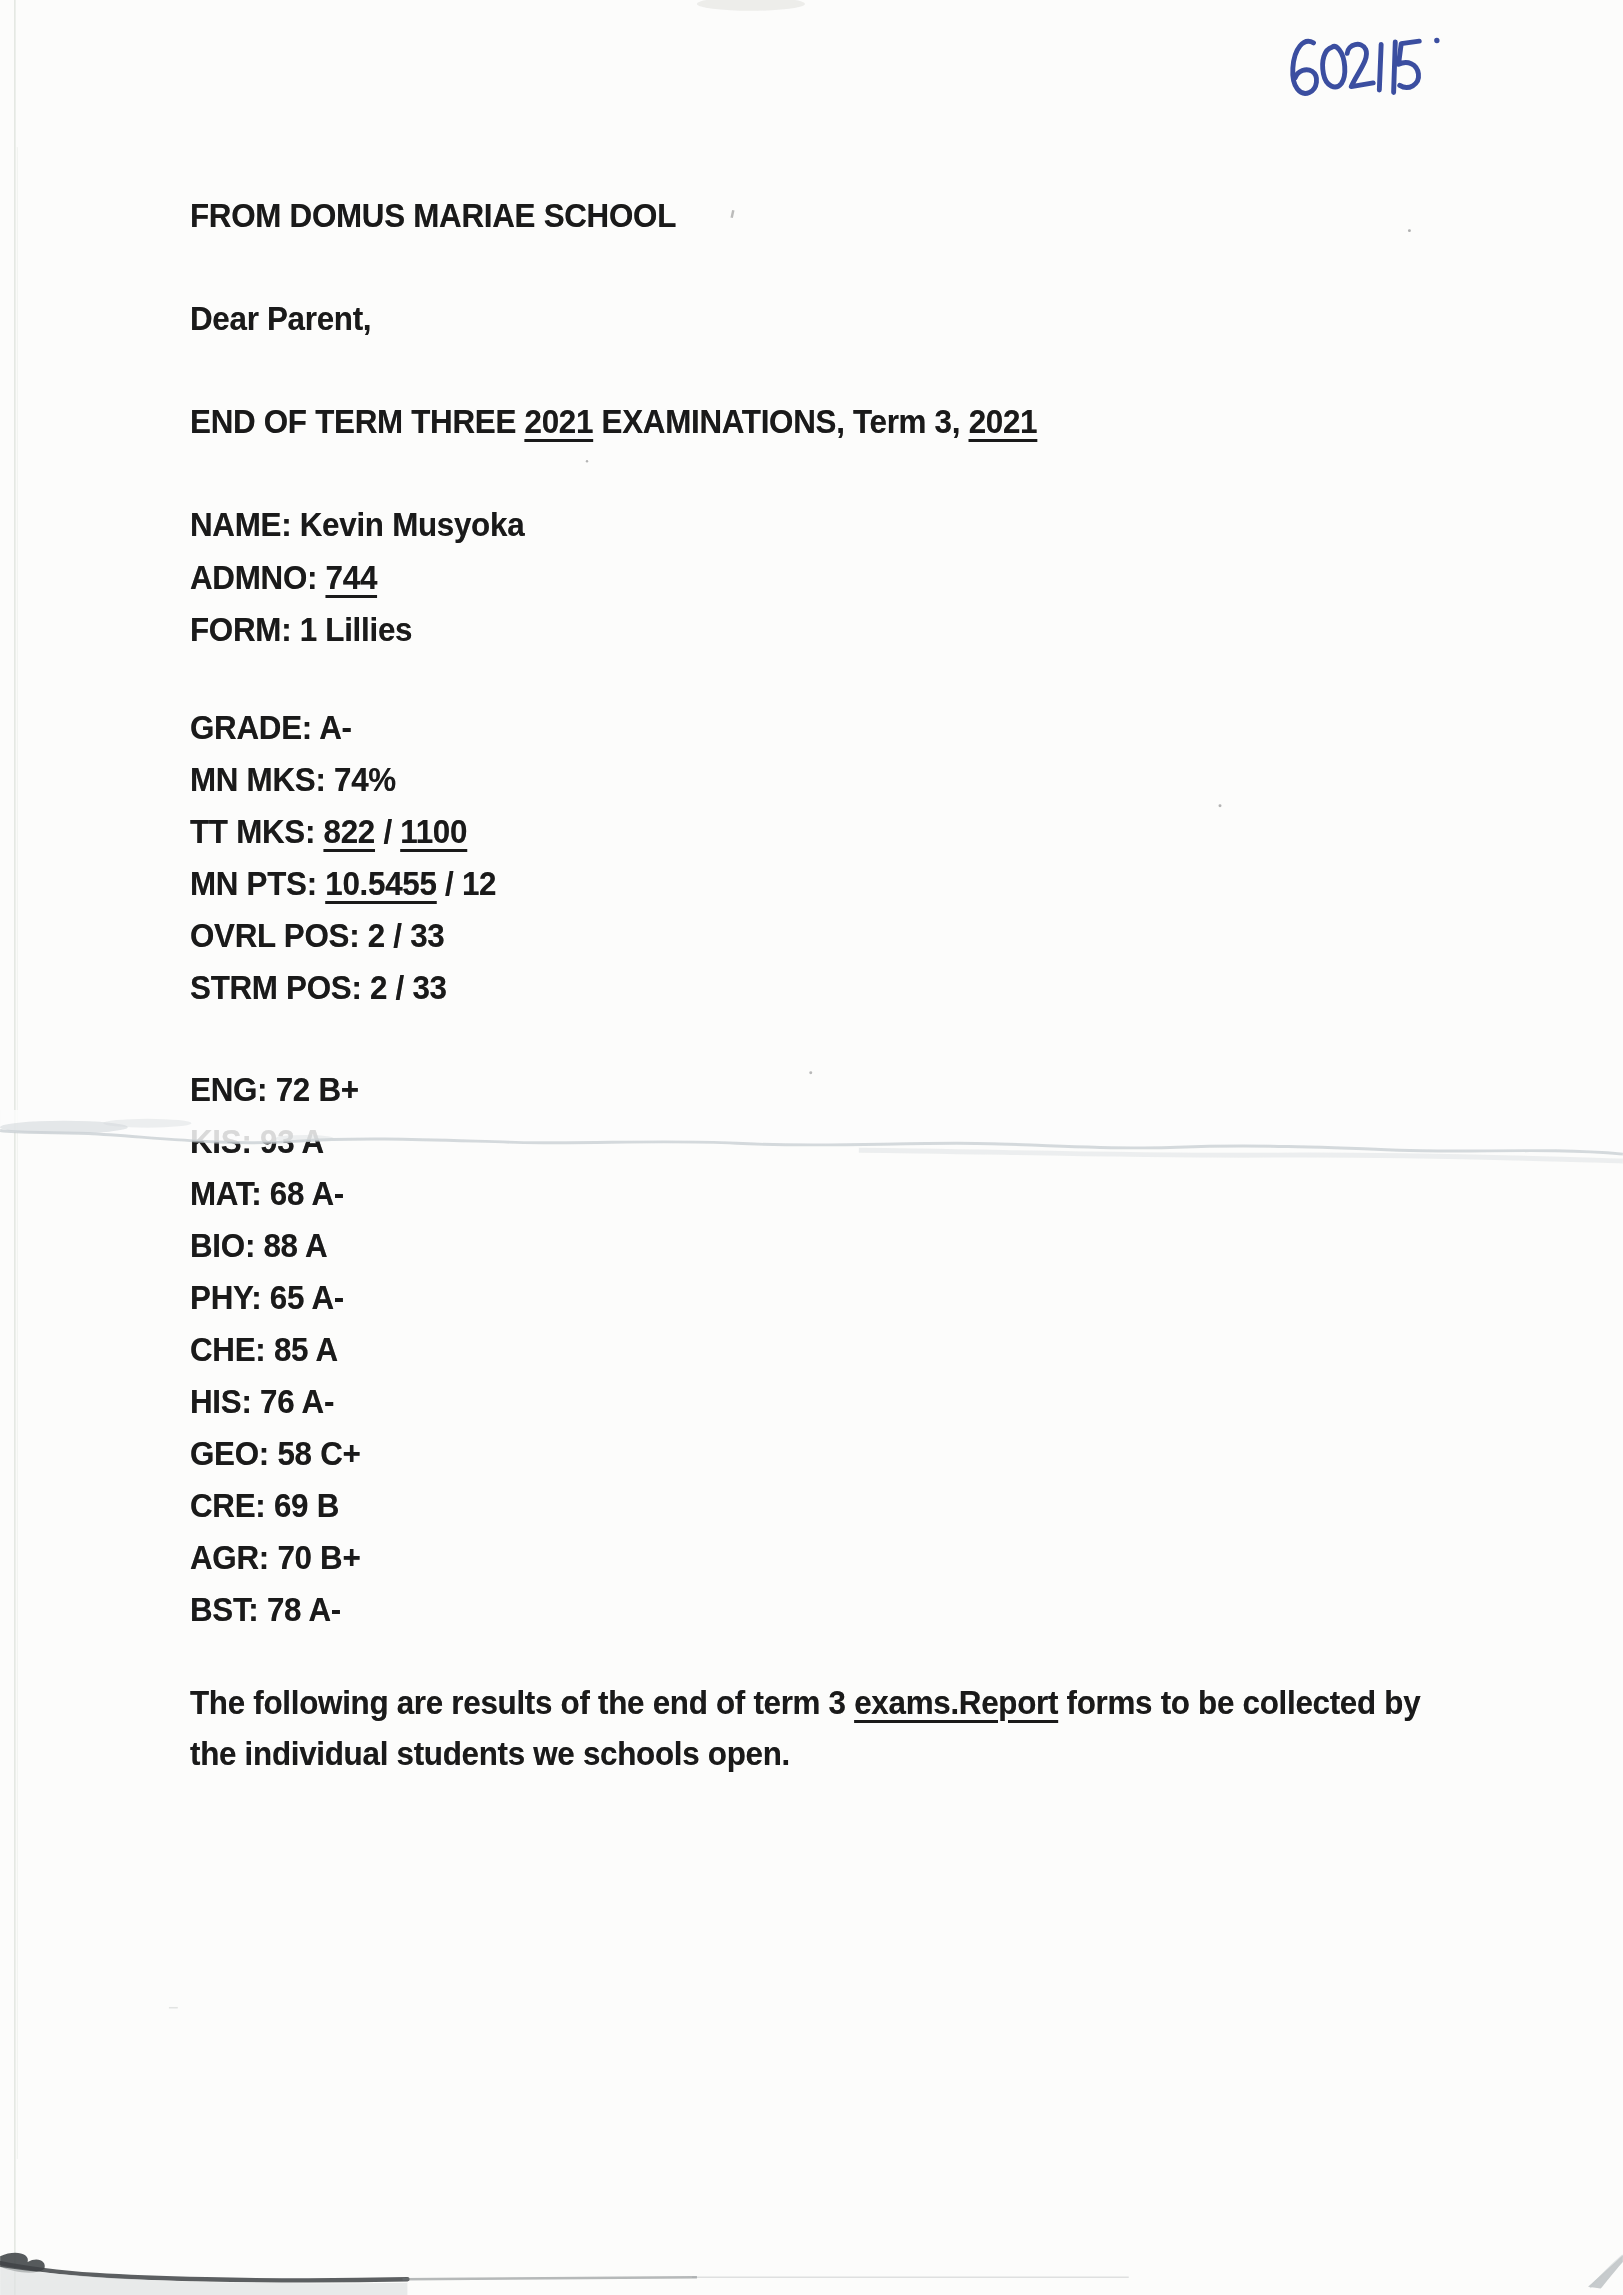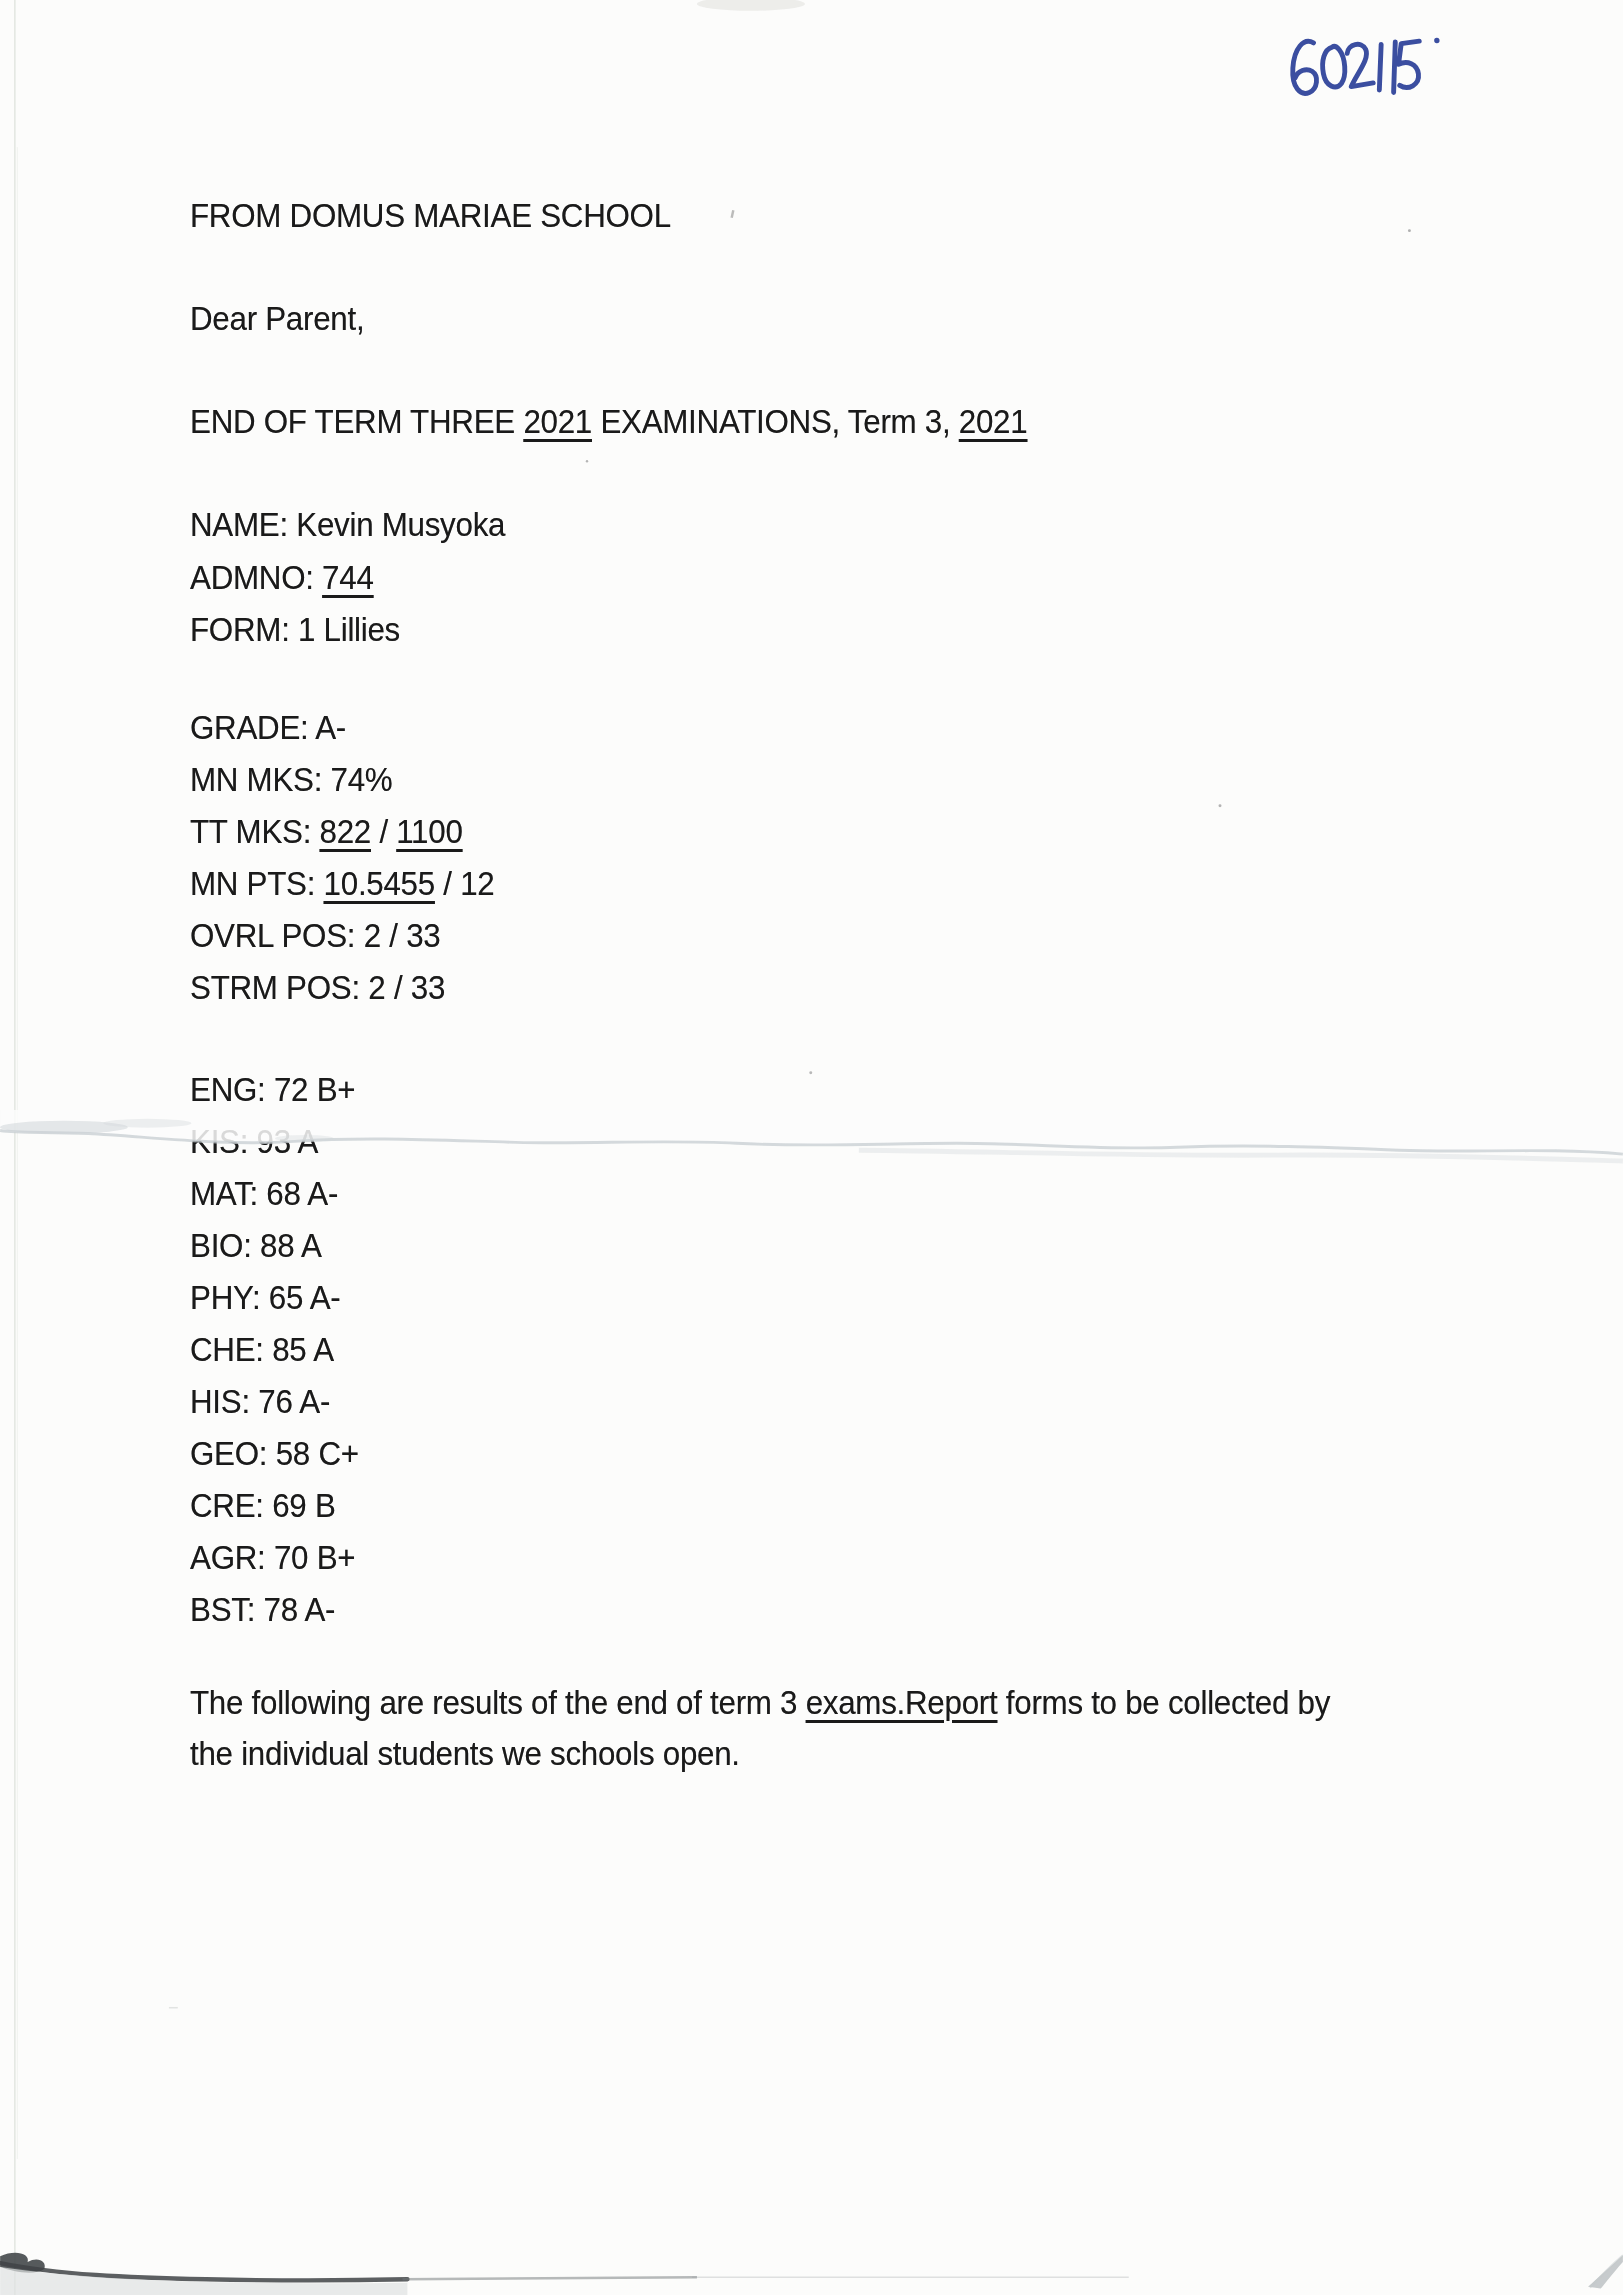--- a/index.html
+++ b/index.html
@@ -8,20 +8,21 @@
     --paper:#fcfcfb;
   }
   html,body{margin:0;padding:0;background:var(--paper);}
   .page{
     position:relative;
     width:1623px;
     height:2295px;
     background:var(--paper);
     overflow:hidden;
     font-family:"Liberation Sans",sans-serif;
+    font-weight:bold;
   }
   .line{
     position:absolute;
     left:190px;
     z-index:2;
     font-family:"Liberation Sans",sans-serif;
     font-size:33px;
     line-height:52px;
     color:var(--text);
     letter-spacing:-0.3px;

